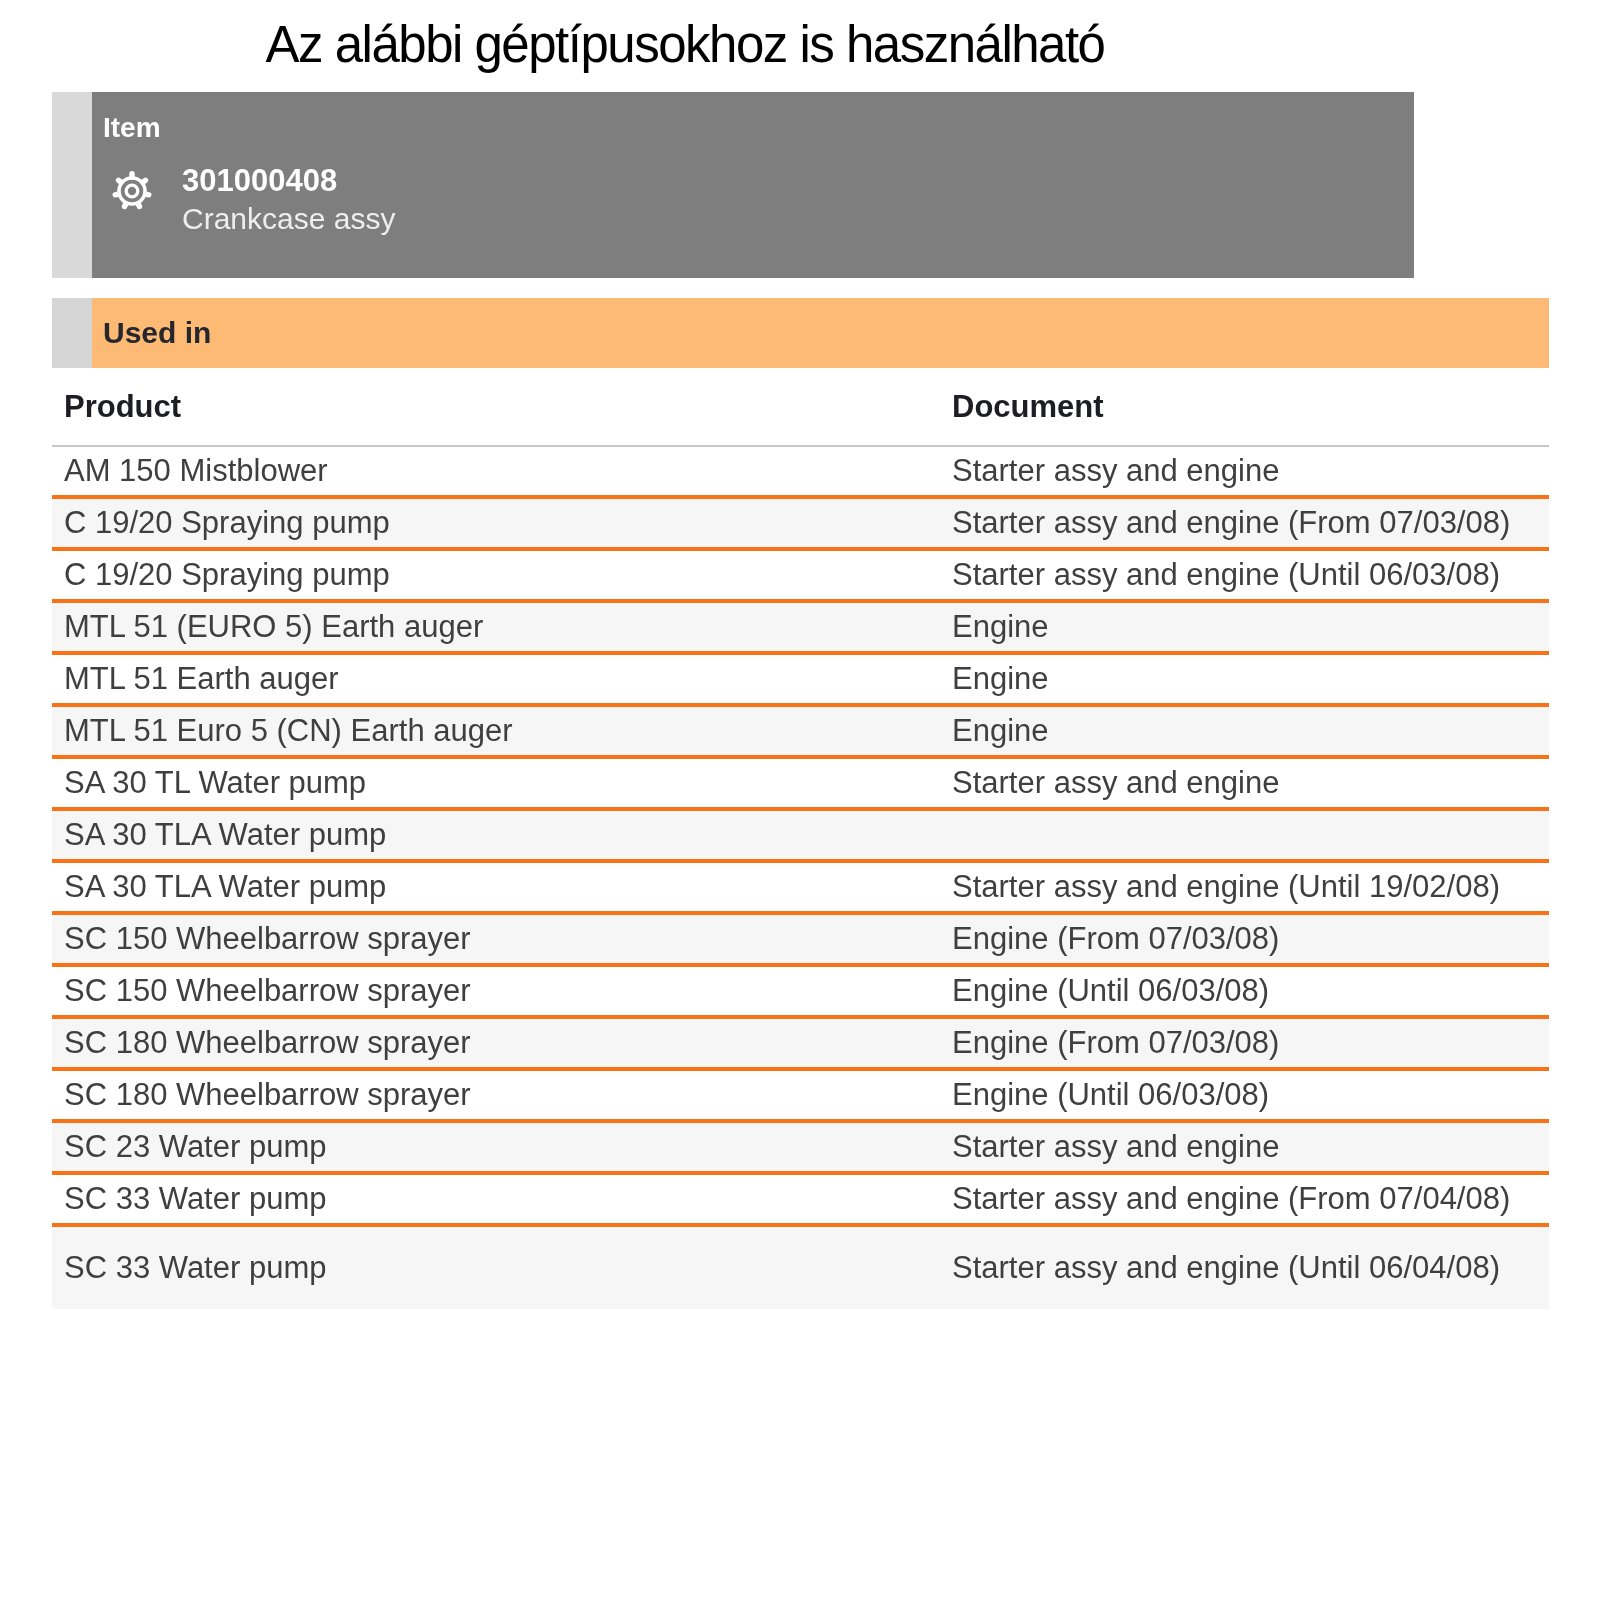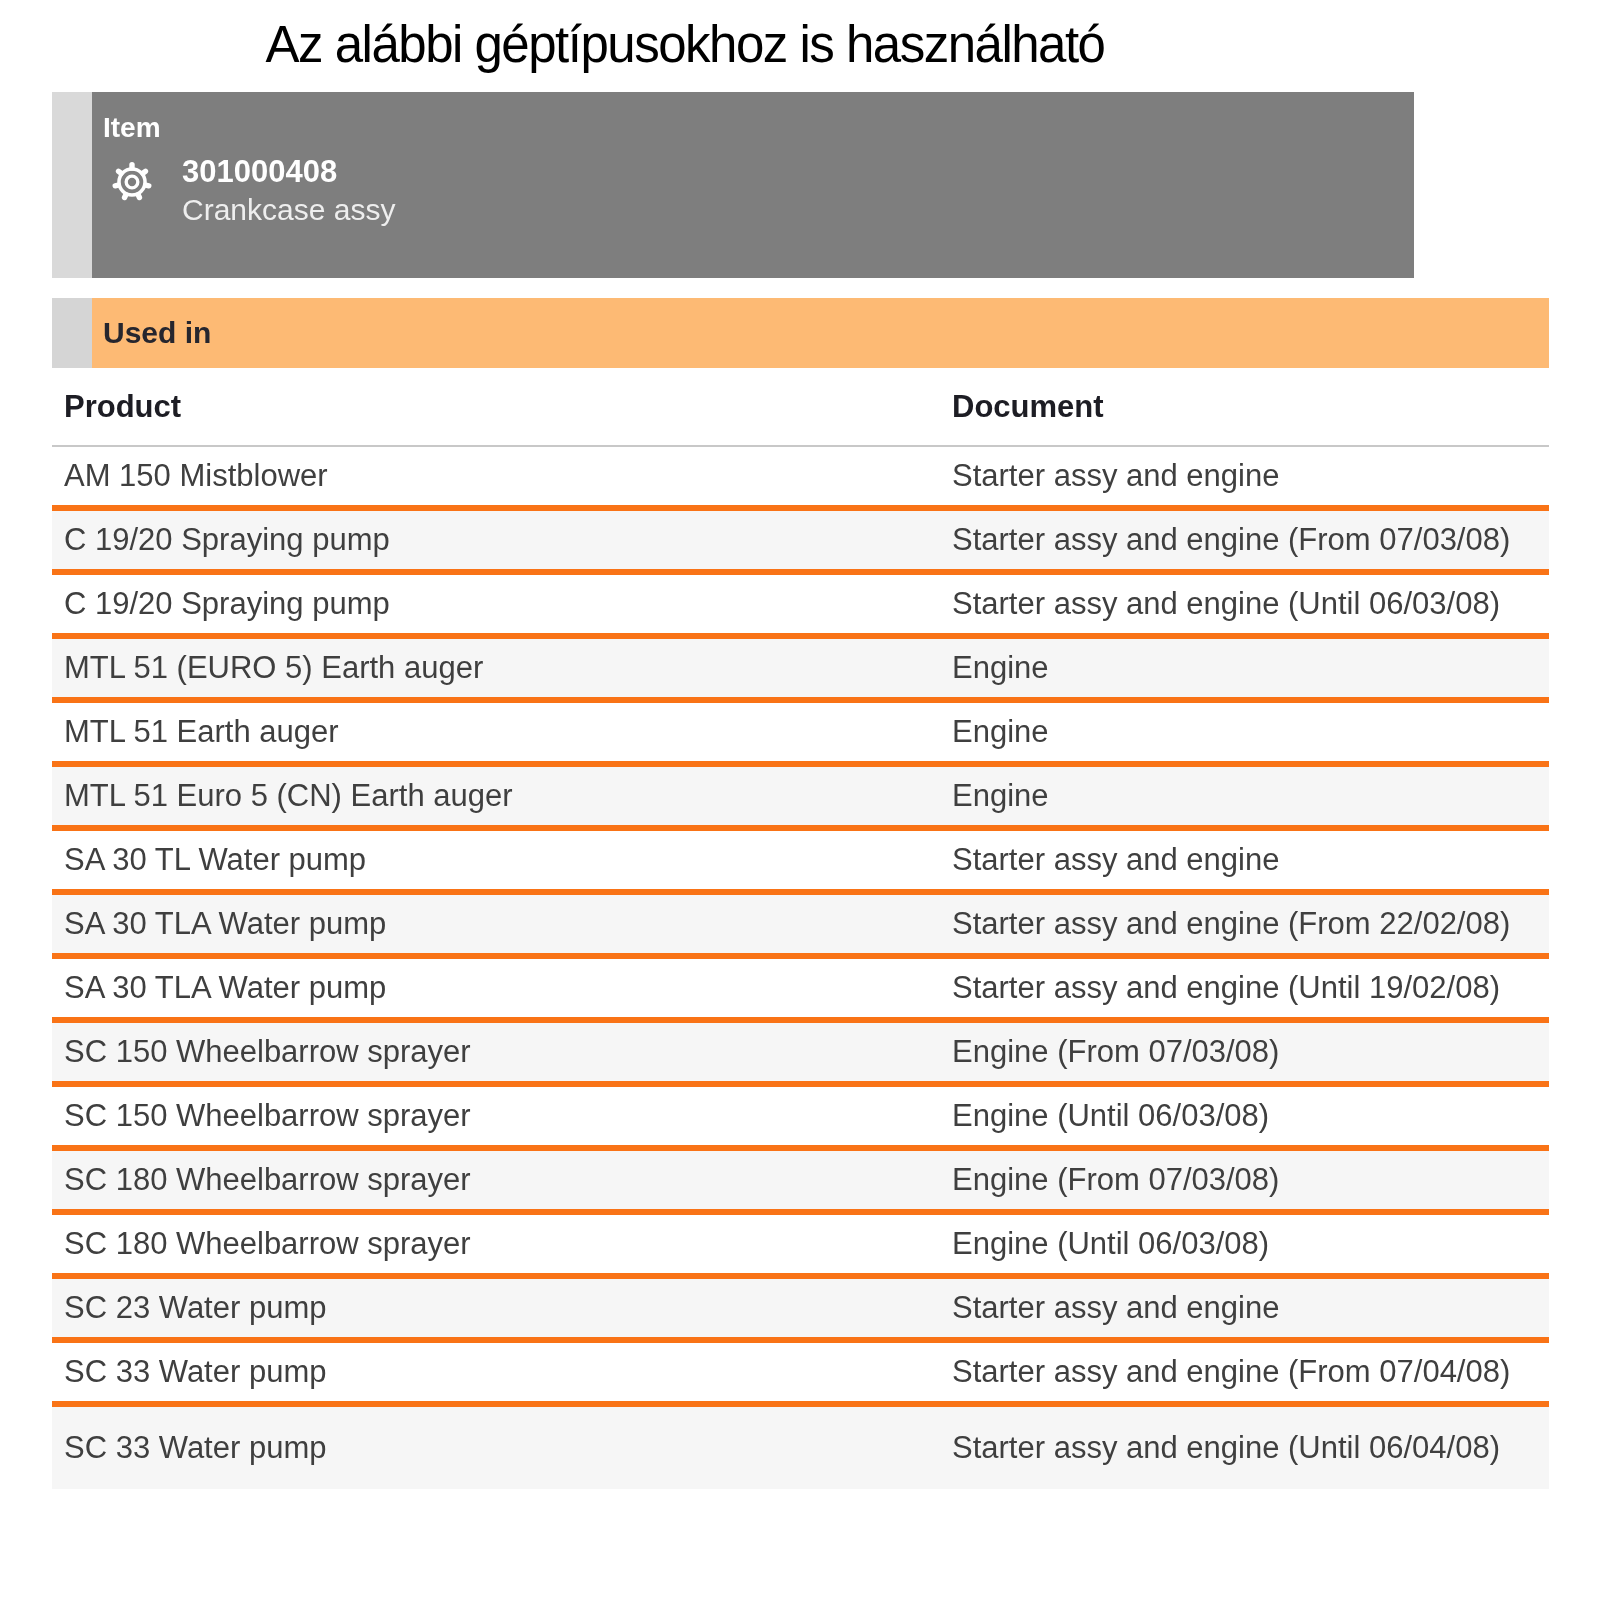--- a/index.html
+++ b/index.html
@@ -32,21 +32,21 @@
   }
   .panel-stripe {
     width: 40px; flex: 0 0 40px;
     background: #d9d9d9;
   }
   .item-main { flex: 1; padding: 20px 0 0 11px; }
   .item-label {
     color: #ffffff; font-weight: bold;
     font-size: 28px; line-height: 32px;
   }
-  .item-row { display: flex; margin-top: 9px; align-items: flex-start; }
+  .item-row { display: flex; margin-top: 18px; align-items: flex-start; }
   .gear-wrap { width: 50px; height: 50px; margin: 4px 4px 0 4px; flex: 0 0 auto; }
   .item-texts { margin-left: 21px; }
   .item-code {
     color: #ffffff; font-weight: bold;
     font-size: 31px; line-height: 38px;
   }
   .item-name {
     color: #eeeeee; font-weight: normal;
     font-size: 30px; line-height: 38px;
   }
@@ -73,22 +73,22 @@
     height: 79px;
     border-bottom: 2px solid #c8c8c8;
     padding-left: 12px; box-sizing: border-box;
   }
   .th {
     font-size: 31px; font-weight: bold; color: #1d1d24;
   }
   .col-product { width: 888px; flex: 0 0 888px; }
   .tr {
     display: flex; align-items: center;
-    height: 64px;
-    border-bottom: 6px solid #f97316;
+    height: 52px;
+    border-bottom: 4px solid #f97316;
     padding-left: 12px; box-sizing: border-box;
     background: #ffffff;
   }
   .tr.alt { background: #f6f6f6; }
   .tr:last-child { height: 82px; border-bottom: none; }
   .td {
     font-size: 31px; color: #3f3f3f;
     white-space: nowrap; overflow: hidden;
   }
 </style>
@@ -161,21 +161,20 @@
       <div class="tr alt">
     <div class="td col-product">MTL 51 Euro 5 (CN) Earth auger</div>
     <div class="td">Engine</div>
   </div>
       <div class="tr">
     <div class="td col-product">SA 30 TL Water pump</div>
     <div class="td">Starter assy and engine</div>
   </div>
       <div class="tr alt">
     <div class="td col-product">SA 30 TLA Water pump</div>
-    <div class="td">Starter assy and engine (From 22/02/08)</div>
   </div>
       <div class="tr">
     <div class="td col-product">SA 30 TLA Water pump</div>
     <div class="td">Starter assy and engine (Until 19/02/08)</div>
   </div>
       <div class="tr alt">
     <div class="td col-product">SC 150 Wheelbarrow sprayer</div>
     <div class="td">Engine (From 07/03/08)</div>
   </div>
       <div class="tr">

